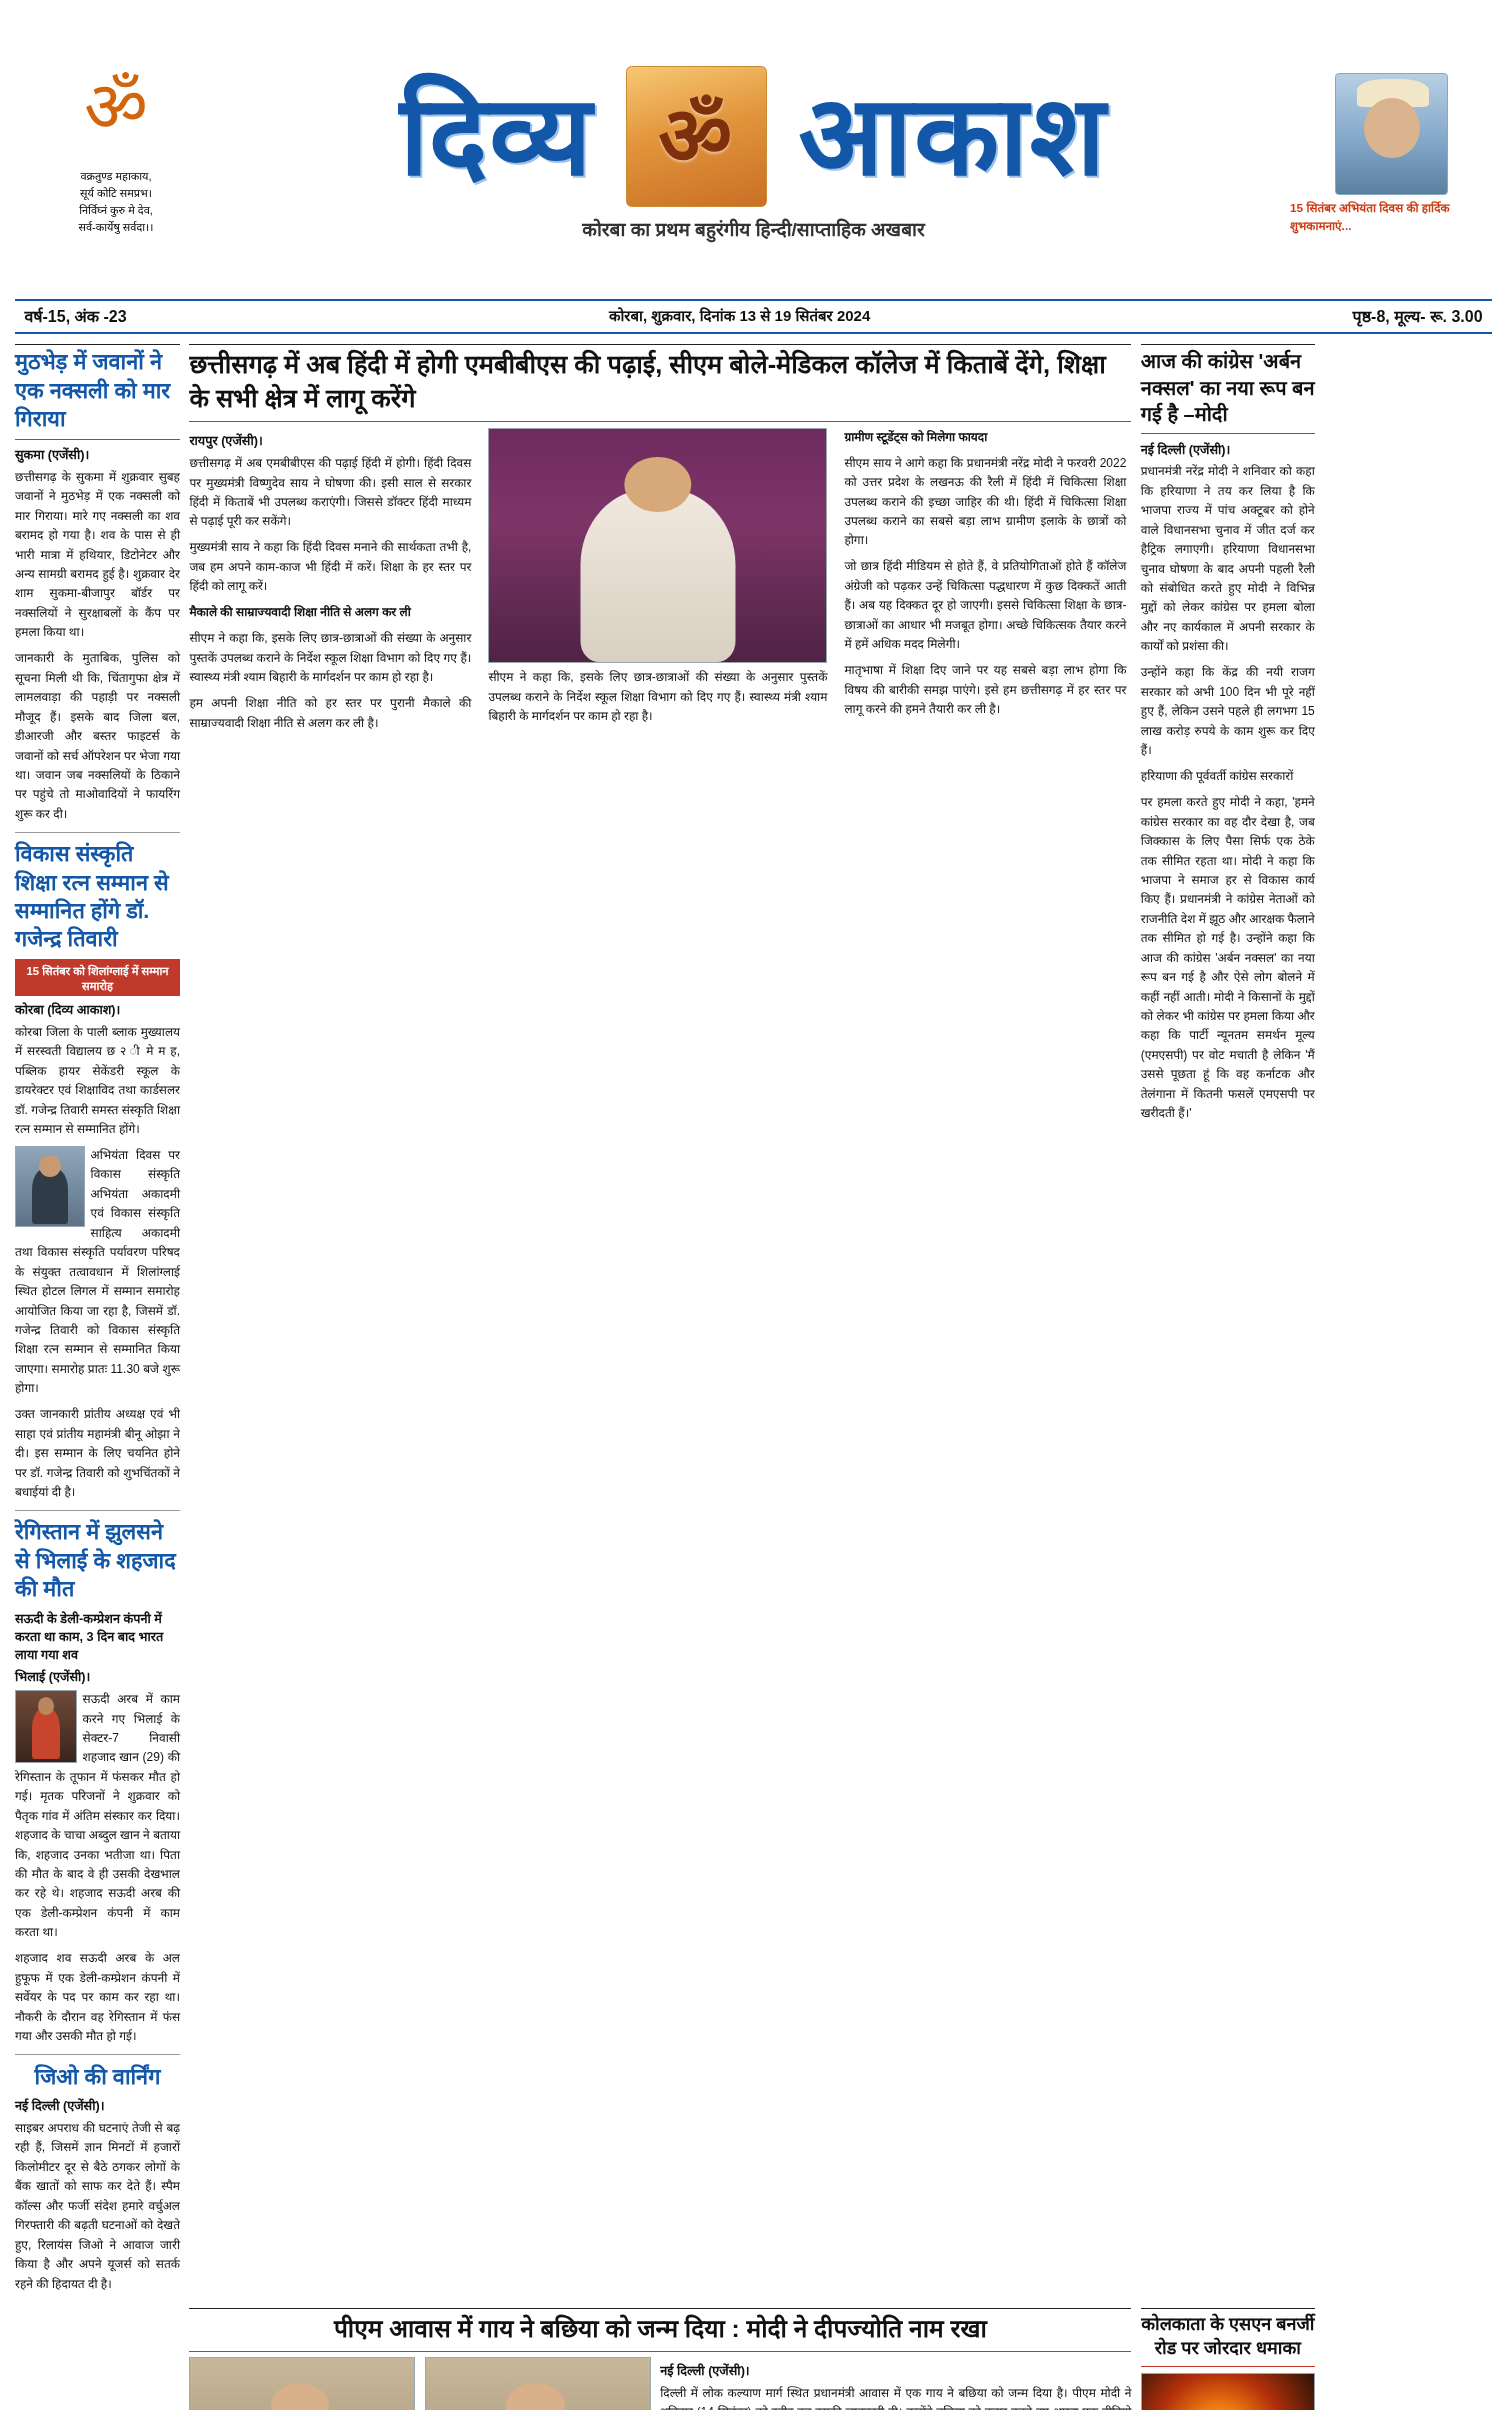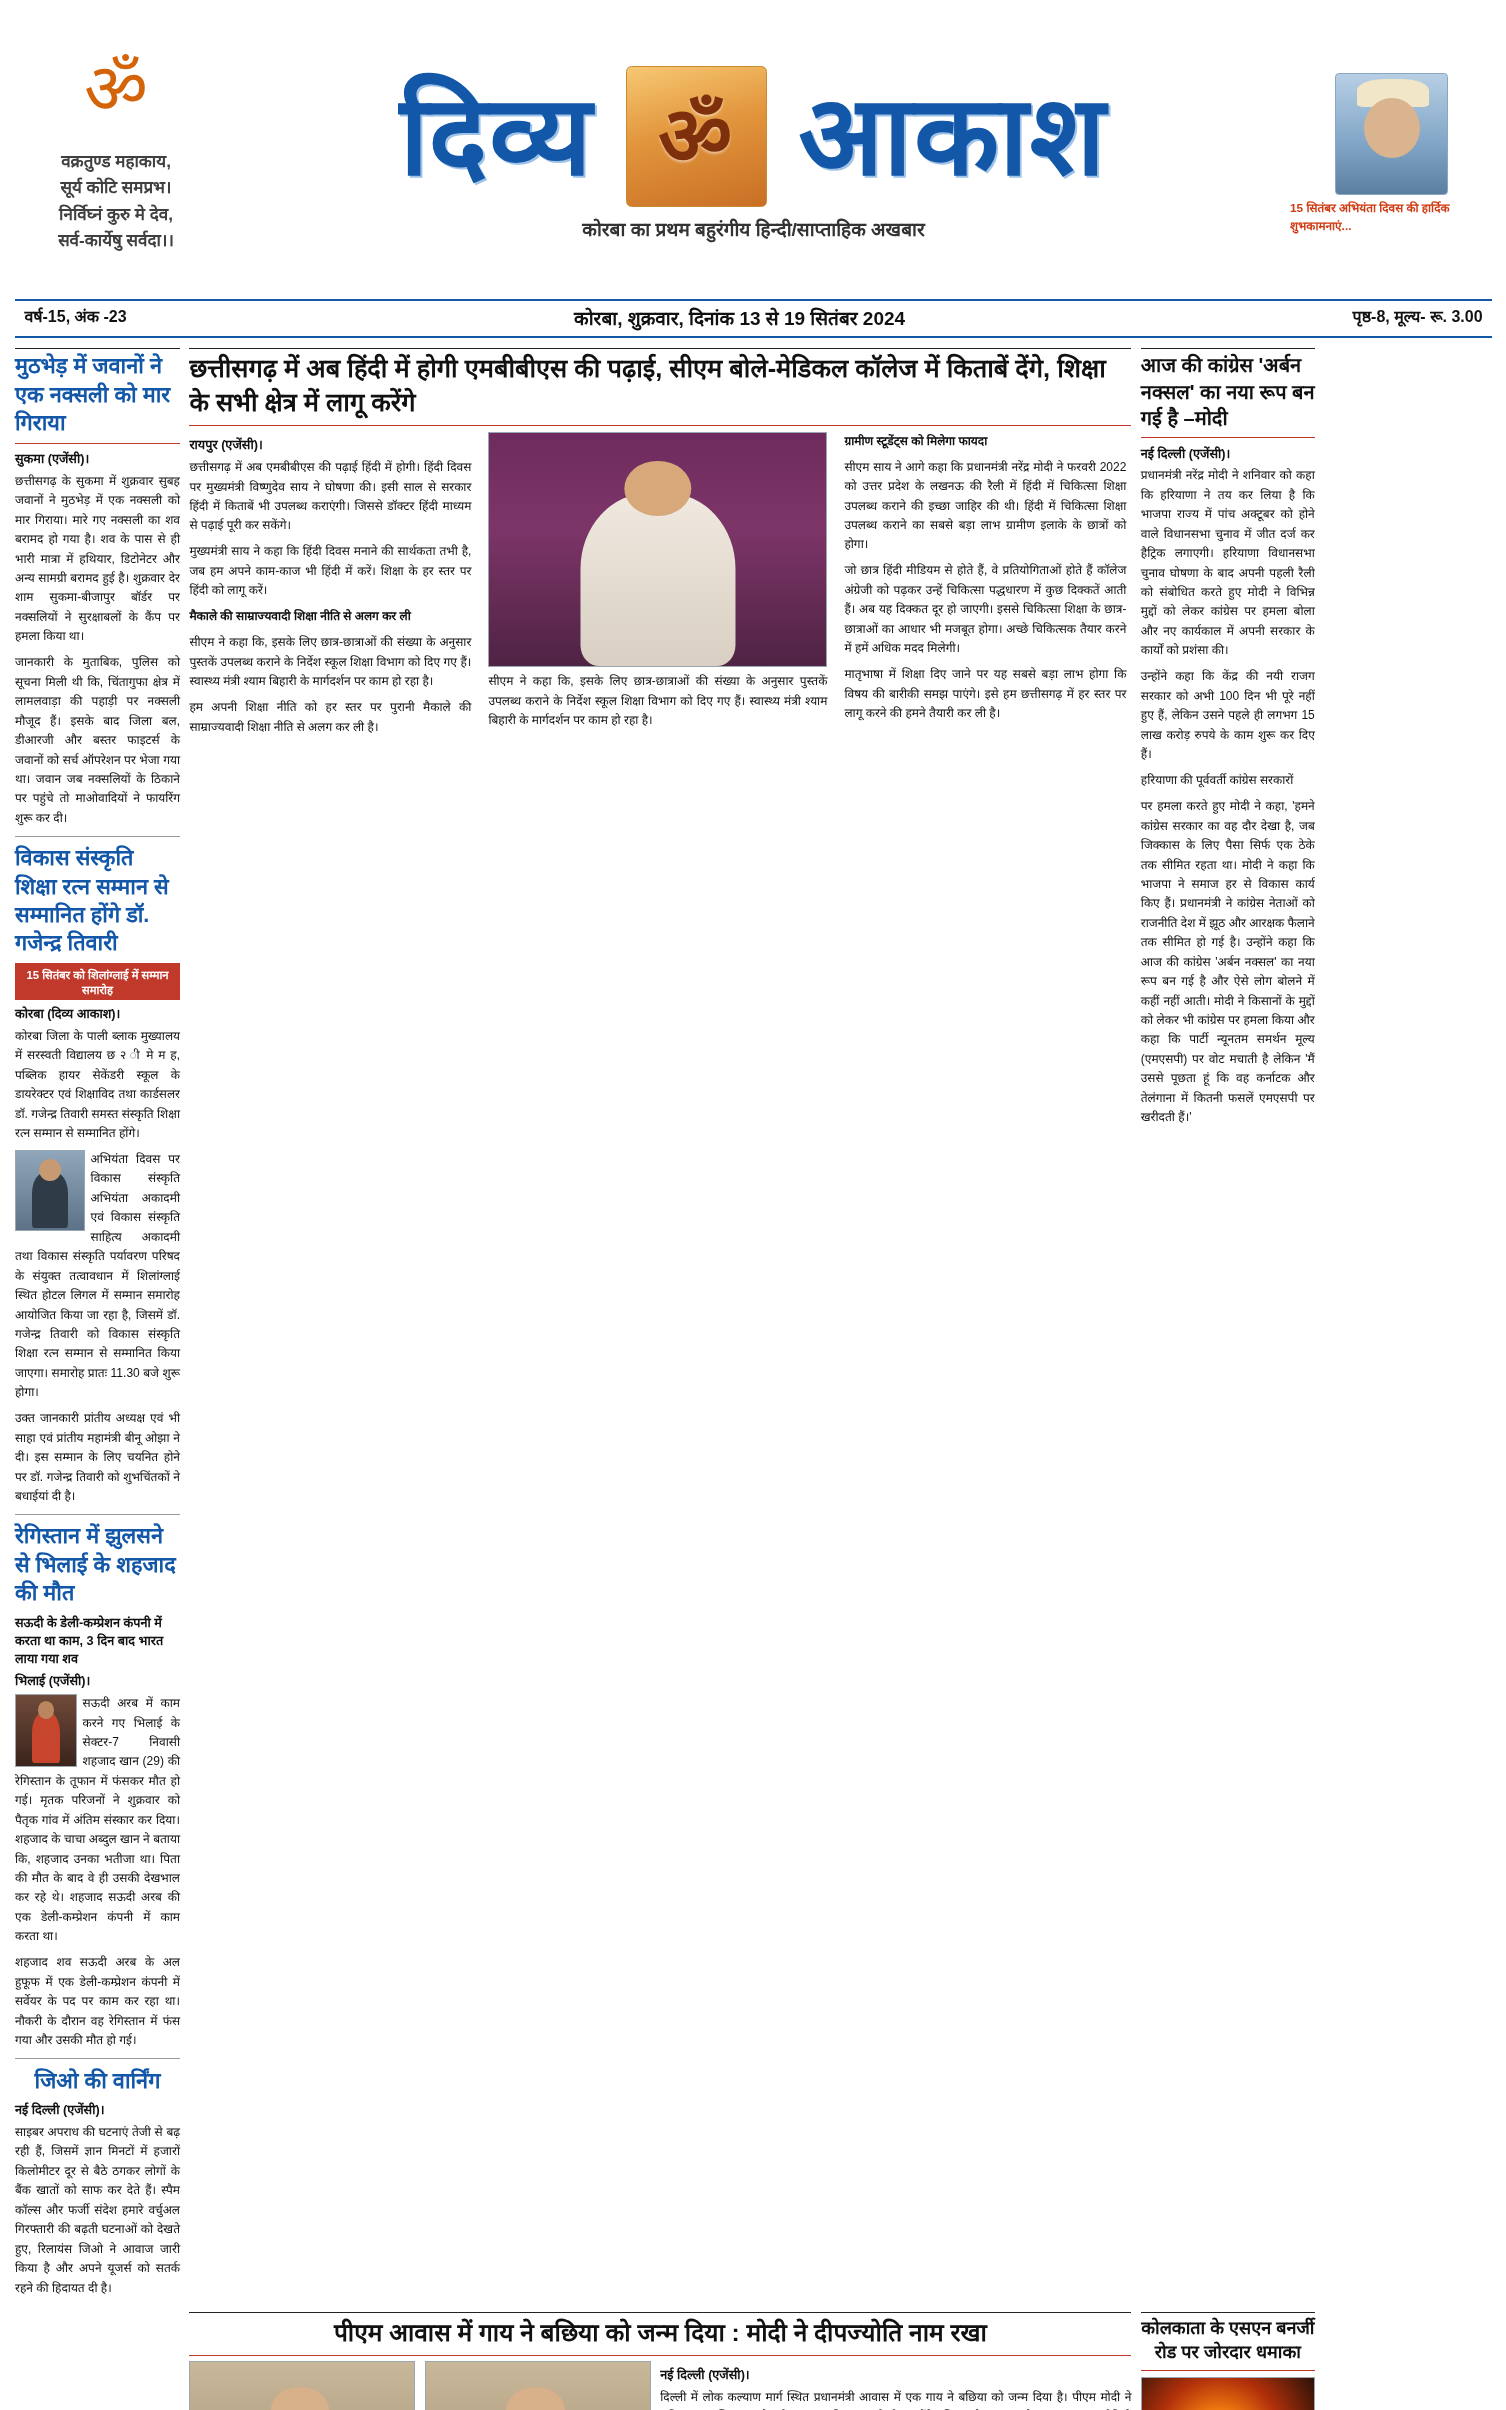--- a/index.html
+++ b/index.html
@@ -11,21 +11,21 @@
     color:#111;
     overflow:hidden;
   }
   .page { width:1507px; height:2411px; padding:13px 15px; position:relative; }
 
   
   .masthead { display:flex; align-items:center; justify-content:space-between; height:282px; }
   .logo-left { width:202px; text-align:center; }
   .ganesh-mark { width:90px; height:90px; margin:0 auto 5.6px; position:relative; }
   .ganesh-mark .om { font-size:70px; color:#d4640a; line-height:1; }
-  .logo-left .shloka { font-size:17px; color:#404040; line-height:1.55; font-weight:bold; }
+  .logo-left .shloka { font-size:11px; color:#000000; line-height:1.55; font-weight:normal; }
   .title-block { flex:1; text-align:center; position:relative; }
   .paper-title { font-size:111px; font-weight:bold; color:#1257a8; letter-spacing:1.9px; line-height:1; display:flex; justify-content:center; align-items:center; gap:32px;}
   .paper-title .word { text-shadow:1.9px 1.9px 0 #9fc3e8; }
   .ganesh-img {
     width:141px;height:141px;border-radius:5.6px;
     background:linear-gradient(165deg,#f7c873,#e2953c 45%,#c96f25);
     position:relative;overflow:hidden;flex:none;border:1.9px solid #c98a33;
   }
   .ganesh-img:after{
     content:"\0950"; position:absolute; inset:0; display:flex; align-items:center; justify-content:center;
@@ -38,21 +38,21 @@
     background:linear-gradient(180deg,#b7cfe4,#7fa4c6 60%,#5b7f9f);
     position:relative; overflow:hidden; border:0.9px solid #8aa7c0;
   }
   .portrait:after{content:"";position:absolute;left:28px;top:24.5px;width:56px;height:60px;border-radius:50%;background:#d9b48e;}
   .portrait:before{content:"";position:absolute;left:21px;top:5.6px;width:72px;height:28px;border-radius:40% 40% 10% 10%;background:#f2e6c9;}
   .logo-right .cap { font-size:11.8px; color:#cf3b12; font-weight:bold; line-height:1.5; margin-top:5.6px; }
 
   
   .infobar { display:flex; justify-content:space-between; 
     border-top:2.8px solid #1257a8; border-bottom:2.8px solid #1257a8; padding:4.7px 9.4px; font-size:16px; font-weight:bold; margin-top:3.8px;}
-  .infobar .mid { font-size:19px; }
+  .infobar .mid { font-size:15px; }
 
   
   .content { display:flex; gap:9.4px; margin-top:9.4px; }
   .col { }
   .col-left { width:165px; }
   .col-mid { width:942px; }
   .col-right { width:174px; }
 
   .rule-top { border-top:1.9px solid #222; }
   .hr-thin { border-top:0.9px solid #999; margin:7.5px 0; }

